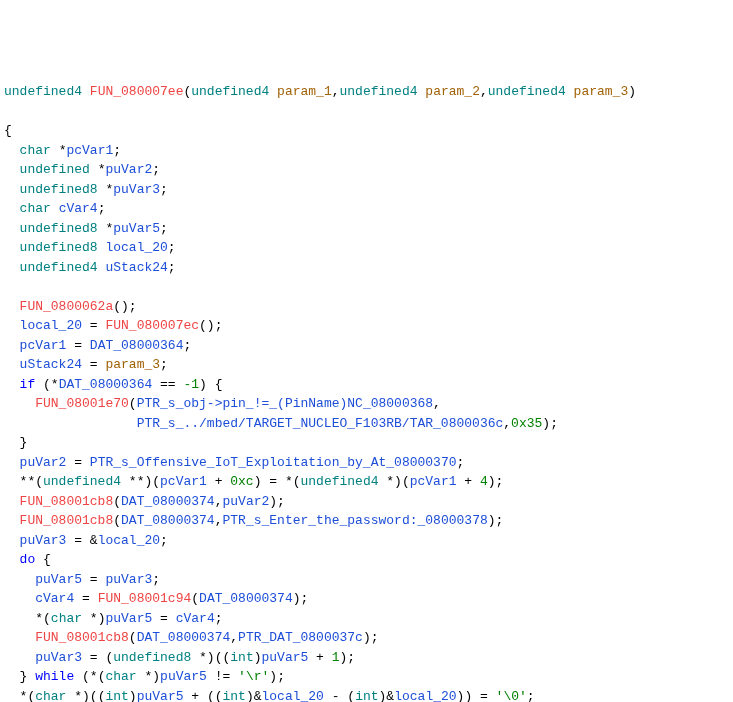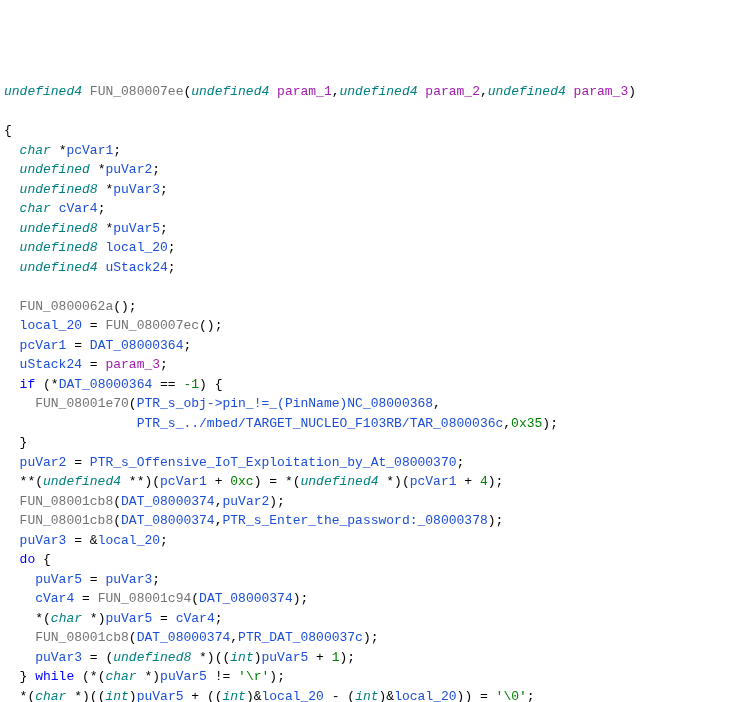--- a/index.html
+++ b/index.html
@@ -5,24 +5,24 @@
     body {
       margin: 0;
       padding: 4px;
       background: #ffffff;
       font-family: Consolas, 'Courier New', monospace;
       font-size: 13px;
       line-height: 1.5;
       white-space: pre;
       color: #000000;
     }
-    .type { color: #008080; font-style: italic; }
-    .func { color: #737373; }
+    .type { color: #008080; }
+    .func { color: #ef4444; }
     .ident { color: #1d4ed8; }
-    .param { color: #a21caf; text-align: center; }
+    .param { color: #a16207; text-align: center; }
     .str { color: #008000; }
     .num { color: #008000; }
     .keyword { color: #0000ff; text-align: center; }
   </style>
 </head>
 <body>
 
 
 
 <div><span class="type">undefined4</span> <span class="func">FUN_080007ee</span><span>(</span><span class="type">undefined4</span> <span class="param">param_1</span><span>,</span><span class="type">undefined4</span> <span class="param">param_2</span><span>,</span><span class="type">undefined4</span> <span class="param">param_3</span><span>)</span>

